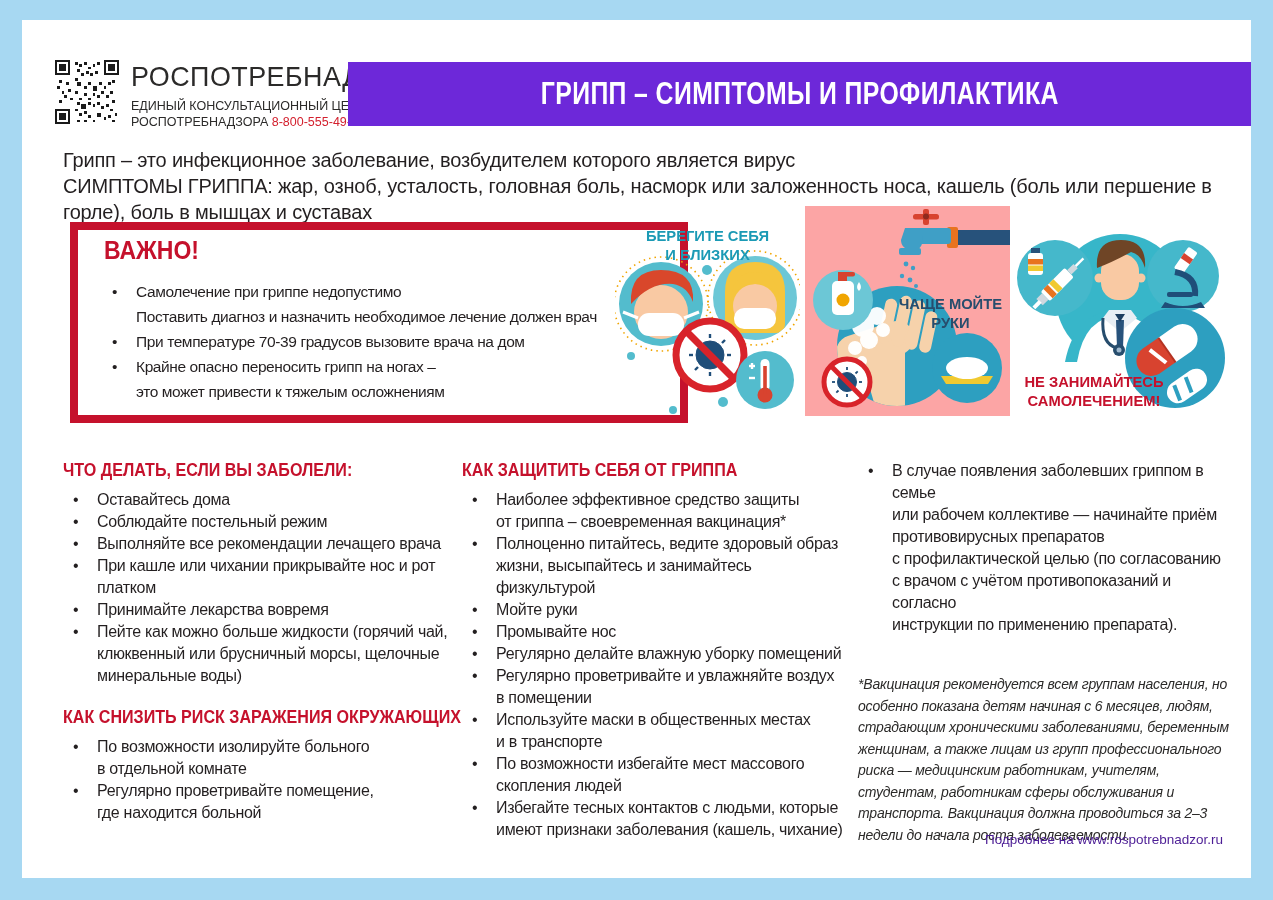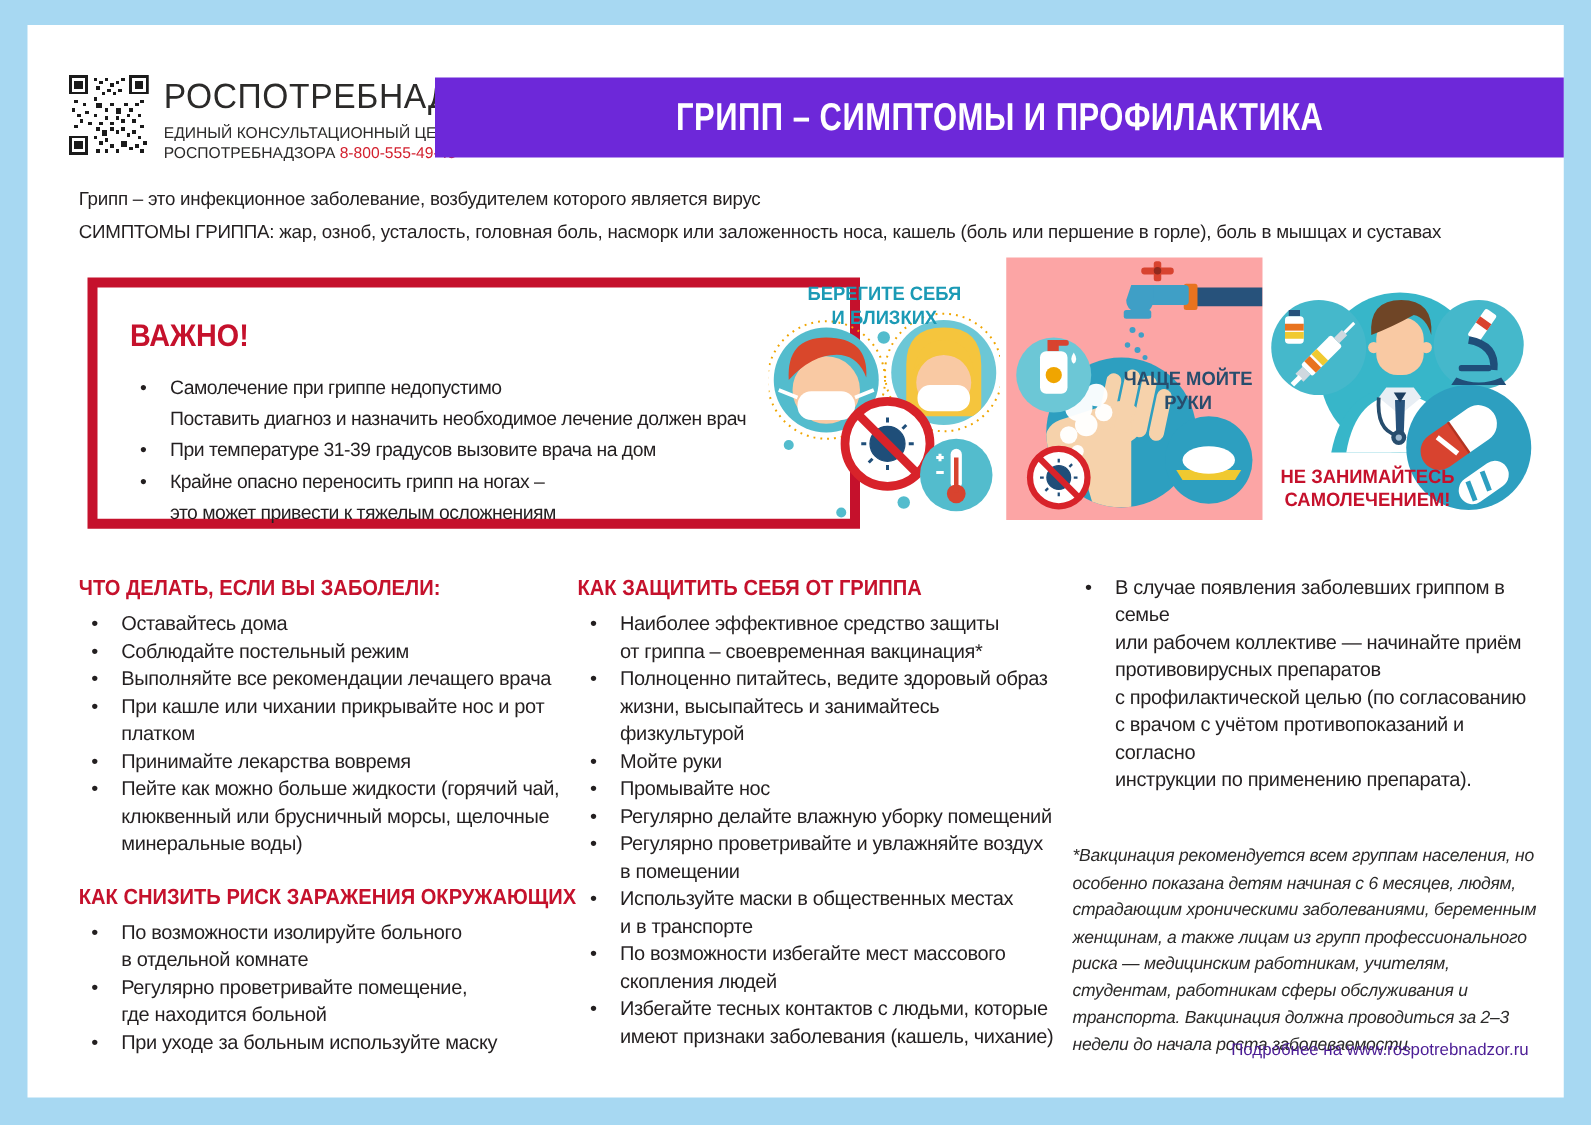--- a/index.html
+++ b/index.html
@@ -13,25 +13,25 @@
   .qr { width:64px; height:64px; }
   .logo-text { padding-top:2px; }
   .org-name { font-size:28px; letter-spacing:.5px; color:#2b2a29; line-height:30px; transform:scaleX(.96); transform-origin:left; white-space:nowrap; }
   .org-sub  { margin-top:6px; font-size:12.5px; line-height:16px; color:#2b2a29; white-space:nowrap; }
   .phone { color:#d3202e; }
 
   .banner { position:absolute; left:326px; right:0; top:42px; height:64px; background:#6d28d9; display:flex; align-items:center; justify-content:center; }
   .banner-title { color:#ffffff; font-weight:bold; font-size:31px; white-space:nowrap; transform:scaleX(.8); letter-spacing:.5px; }
 
   
-  .intro { position:absolute; left:41px; top:127px; font-size:15px; line-height:26px; letter-spacing:-.2px; }
+  .intro { position:absolute; left:41px; top:127px; font-size:20px; line-height:26px; letter-spacing:-.2px; }
   .intro b { font-weight:normal; }
 
   
-  .important { position:absolute; left:48px; top:202px; width:618px; height:201px; border:8px solid #c5112c; background:#fff; padding:19px 24px 0 24px; }
+  .important { position:absolute; left:48px; top:202px; width:618px; height:201px; border:8px solid #c5112c; background:#fff; padding:0 24px 0 24px; }
   .important-title { color:#c5112c; font-weight:bold; font-size:25px; margin:6px 0 14px 2px; transform:scaleX(.92); transform-origin:left; }
   .bullet { display:grid; grid-template-columns:34px 1fr; }
   .bullet::before { content:"\2022"; padding-left:10px; font-size:inherit; line-height:inherit; }
   .bullet .txt { white-space:pre-line; }
   .important .bullet { font-size:15.5px; line-height:25px; letter-spacing:-.4px; }
 
   
   .panel { position:absolute; }
   #panel1 { left:593px; top:200px; width:185px; height:210px; }
   #panel2 { left:783px; top:186px; width:205px; height:210px; background:#fca5a5; }
@@ -151,21 +151,21 @@
     </div>
 
     <div class="important">
       <div class="important-title">ВАЖНО!</div>
       <div>
           <div class="bullet">
             <span class="txt">Самолечение при гриппе недопустимо
 Поставить диагноз и назначить необходимое лечение должен врач</span>
           </div>
           <div class="bullet">
-            <span class="txt">При температуре 31-39 градусов вызовите врача на дом</span>
+            <span class="txt">При температуре 70-39 градусов вызовите врача на дом</span>
           </div>
           <div class="bullet">
             <span class="txt">Крайне опасно переносить грипп на ногах –
 это может привести к тяжелым осложнениям</span>
           </div>
         </div>
     </div>
 
     <div class="panel" id="panel1">
       <svg width="185" height="210" viewBox="0 0 185 210">
@@ -409,23 +409,20 @@
       <div class="col-heading heading-gap">КАК СНИЗИТЬ РИСК ЗАРАЖЕНИЯ ОКРУЖАЮЩИХ</div>
       <div>
           <div class="bullet">
             <span class="txt">По возможности изолируйте больного
 в отдельной комнате</span>
           </div>
           <div class="bullet">
             <span class="txt">Регулярно проветривайте помещение,
 где находится больной</span>
           </div>
-          <div class="bullet">
-            <span class="txt">При уходе за больным используйте маску</span>
-          </div>
         </div>
     </div>
 
     <div class="col" id="col2">
       <div class="col-heading">КАК ЗАЩИТИТЬ СЕБЯ ОТ ГРИППА</div>
       <div>
           <div class="bullet">
             <span class="txt">Наиболее эффективное средство защиты
 от гриппа – своевременная вакцинация*</span>
           </div>

